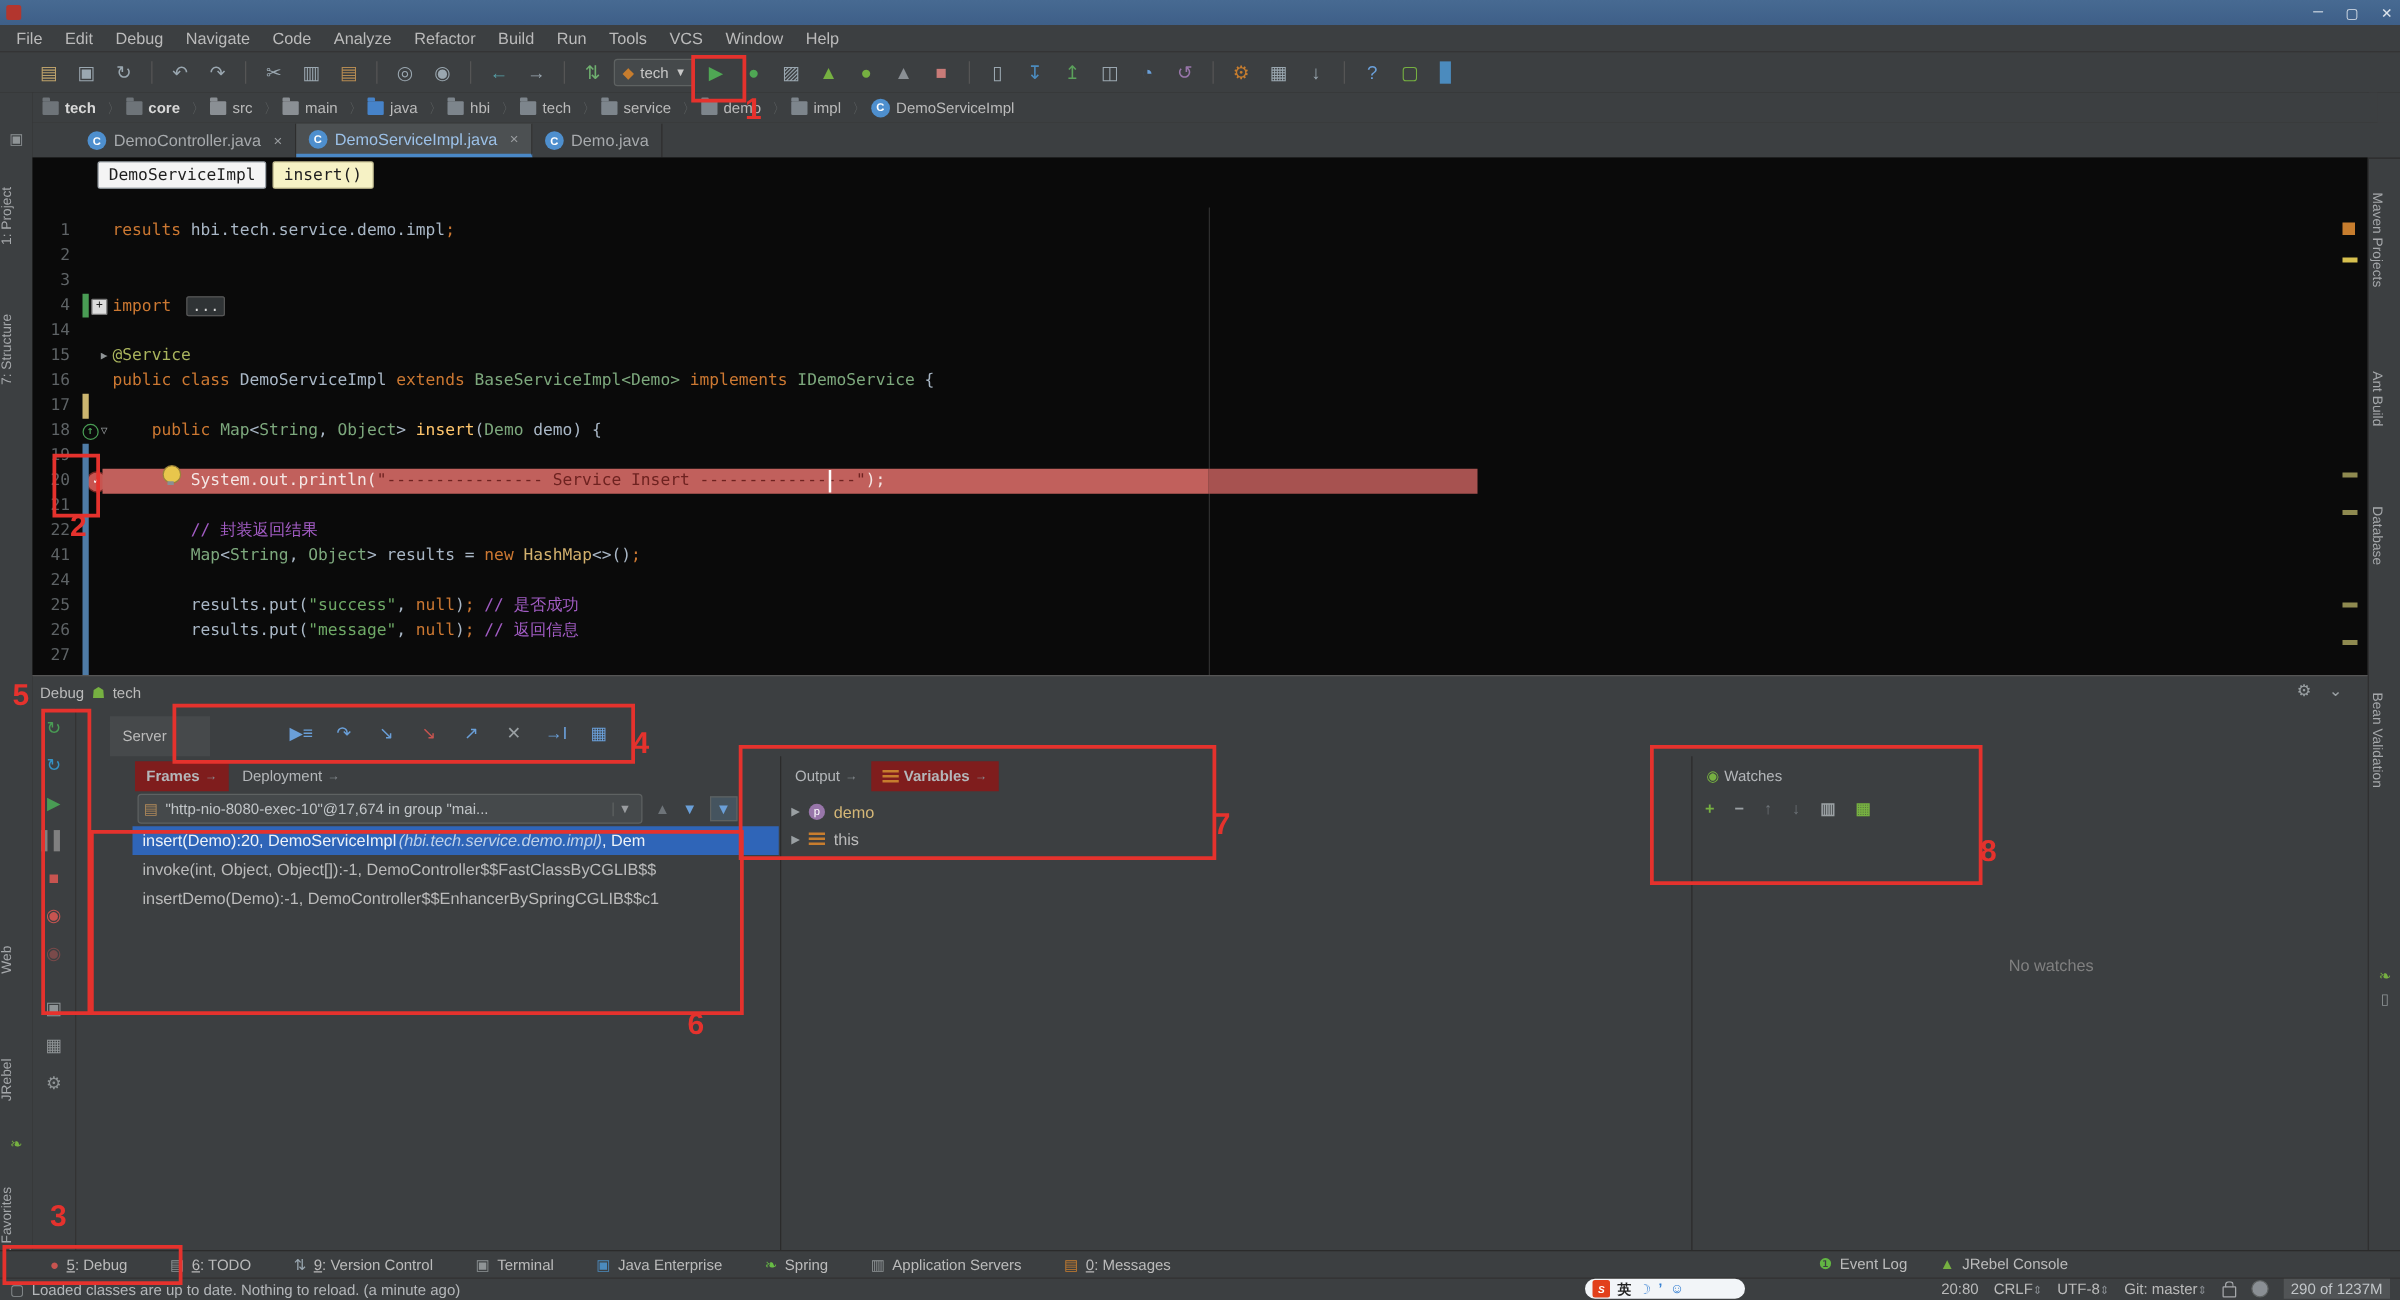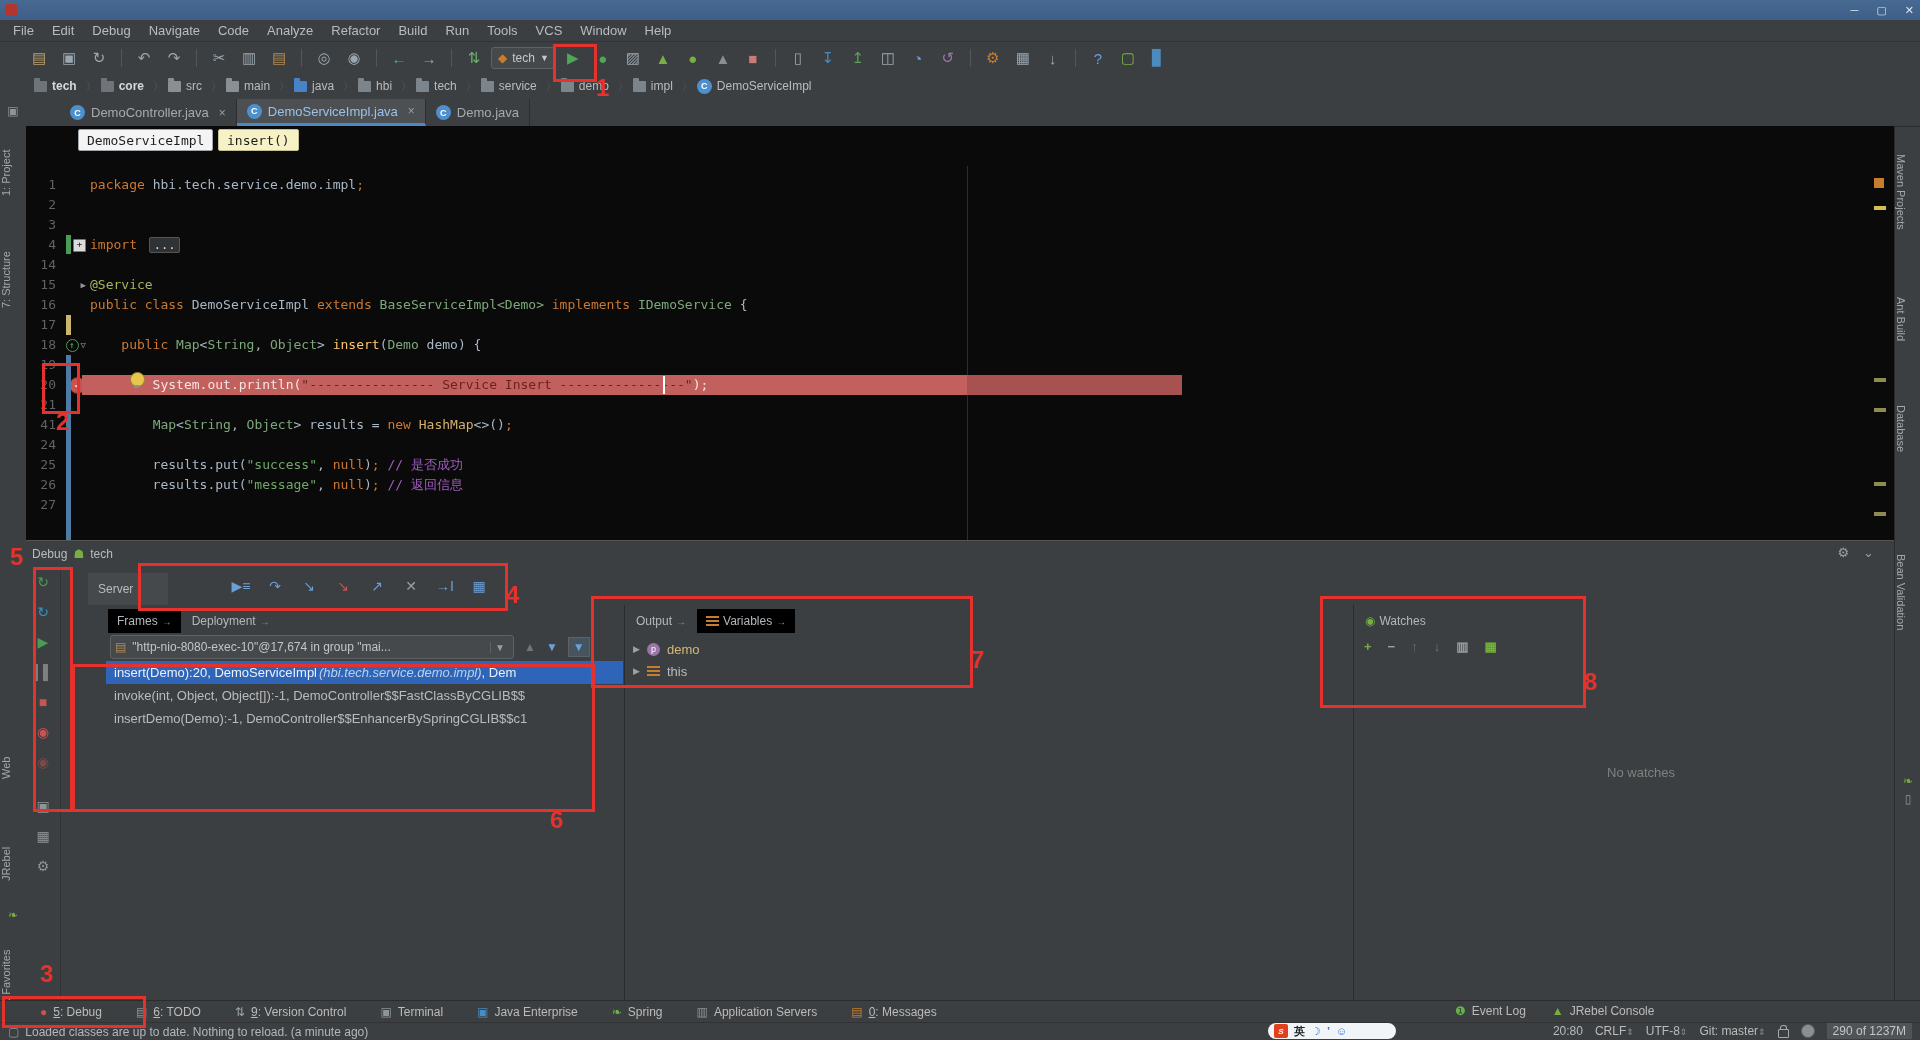--- a/index.html
+++ b/index.html
@@ -82,21 +82,21 @@
   #dbg-row2{position:absolute;left:34px;top:26px;right:0;height:38px;}
   #server-tab{position:absolute;left:28px;top:6px;width:70px;height:32px;background:#46494B;display:flex;align-items:center;
               padding-left:10px;font-size:12px;color:#BBB;}
   #stepbar{position:absolute;left:169px;top:6px;display:flex;gap:10px;align-items:center;height:26px;}
   .step{width:24px;height:22px;display:flex;align-items:center;justify-content:center;font-size:14px;color:#6A9FD8;}
   #dbg-main{position:absolute;left:34px;top:64px;right:0;bottom:0;}
   .vsplit{position:absolute;top:0;bottom:0;width:1px;background:#2B2B2B;}
   .dcol{position:absolute;top:0;bottom:0;}
   .dtabs{height:28px;display:flex;align-items:flex-end;gap:2px;padding-left:2px;}
   .dtab{height:24px;display:flex;align-items:center;gap:4px;padding:0 9px;font-size:12px;color:#B4B7BA;}
-  .dtab.sel{background:#000000;}
+  .dtab.sel{background:#7f1d1d;font-weight:bold;}
   .dtab .arr{color:#8A8F94;font-size:10px;}
   #thread-row{height:28px;display:flex;align-items:center;gap:10px;padding-left:4px;}
   #thread-dd{width:394px;height:22px;background:#45494B;border:1px solid #5E6262;border-radius:3px;
              display:flex;align-items:center;gap:6px;padding:0 4px;font-size:12px;color:#C2C6C9;}
   #thread-dd .dda{margin-left:auto;color:#9A9DA0;border-left:1px solid #5E6262;padding:0 4px;font-size:10px;}
   .frow{height:23px;display:flex;align-items:center;padding-left:8px;font-size:13px;color:#BBB;white-space:nowrap;overflow:hidden;}
   .frow.sel{background:#2F65B8;color:#ECF1F7;}
   .frow .pkg{font-style:italic;color:#7F7F7F;margin-left:2px;}
   .frow.sel .pkg{color:#BDD0E8;}
   .vrow{height:22px;display:flex;align-items:center;gap:7px;padding-left:8px;font-size:13px;}
@@ -303,21 +303,21 @@
     </div>
 
   <div id="editor" class="abs">
     <div id="guide"></div>
     <div id="chip1" class="chip">DemoServiceImpl</div>
     <div id="chip2" class="chip">insert()</div>
     <div id="lines">
         <div class="line">
           <span class="lnum">1</span>
           <span class="lgut"></span>
-          <span class="lcode"><span class="tok-kw">package </span><span class="tok-pl">hbi.tech.service.demo.impl</span><span class="tok-kw">;</span></span>
+          <span class="lcode"><span class="tok-kw">results </span><span class="tok-pl">hbi.tech.service.demo.impl</span><span class="tok-kw">;</span></span>
         </div>
         <div class="line">
           <span class="lnum">2</span>
           <span class="lgut"></span>
           <span class="lcode"></span>
         </div>
         <div class="line">
           <span class="lnum">3</span>
           <span class="lgut"></span>
           <span class="lcode"></span>
@@ -371,20 +371,25 @@
           <span class="lgut">
             <span class="bp">✓</span>
           </span>
           <span class="lcode"><span class="tok-plx">        System.out.println(</span><span class="tok-strx">"---------------- Service Insert ----------------"</span><span class="tok-plx">);</span></span>
           <div class="caret"></div>
         </div>
         <div class="line">
           <span class="lnum">21</span>
           <span class="lgut"></span>
           <span class="lcode"></span>
+        </div>
+        <div class="line">
+          <span class="lnum">22</span>
+          <span class="lgut"></span>
+          <span class="lcode"><span class="tok-pl">        </span><span class="tok-cmt">// 封装返回结果</span></span>
         </div>
         <div class="line">
           <span class="lnum">41</span>
           <span class="lgut"></span>
           <span class="lcode"><span class="tok-pl">        </span><span class="tok-typ">Map</span><span class="tok-pl">&lt;</span><span class="tok-typ">String</span><span class="tok-pl">, </span><span class="tok-typ">Object</span><span class="tok-pl">&gt; results = </span><span class="tok-kw">new </span><span class="tok-ctor">HashMap</span><span class="tok-pl">&lt;&gt;()</span><span class="tok-kw">;</span></span>
         </div>
         <div class="line">
           <span class="lnum">24</span>
           <span class="lgut"></span>
           <span class="lcode"></span>

